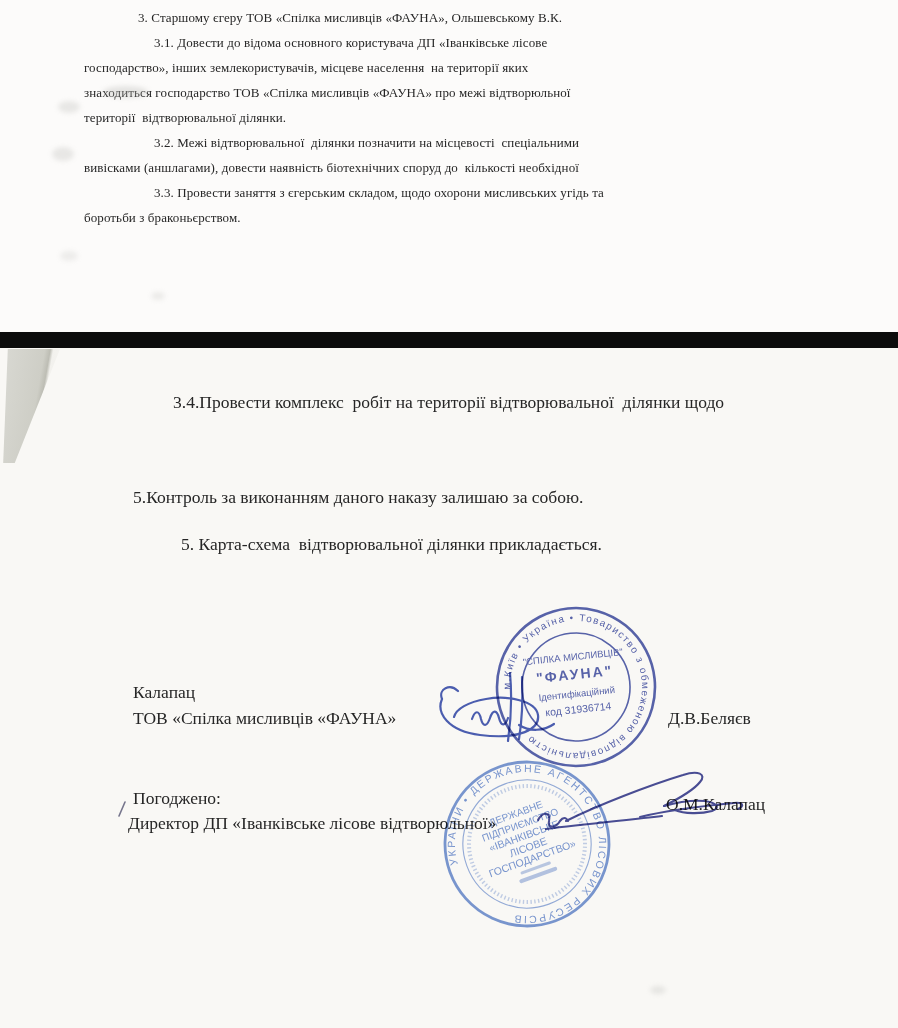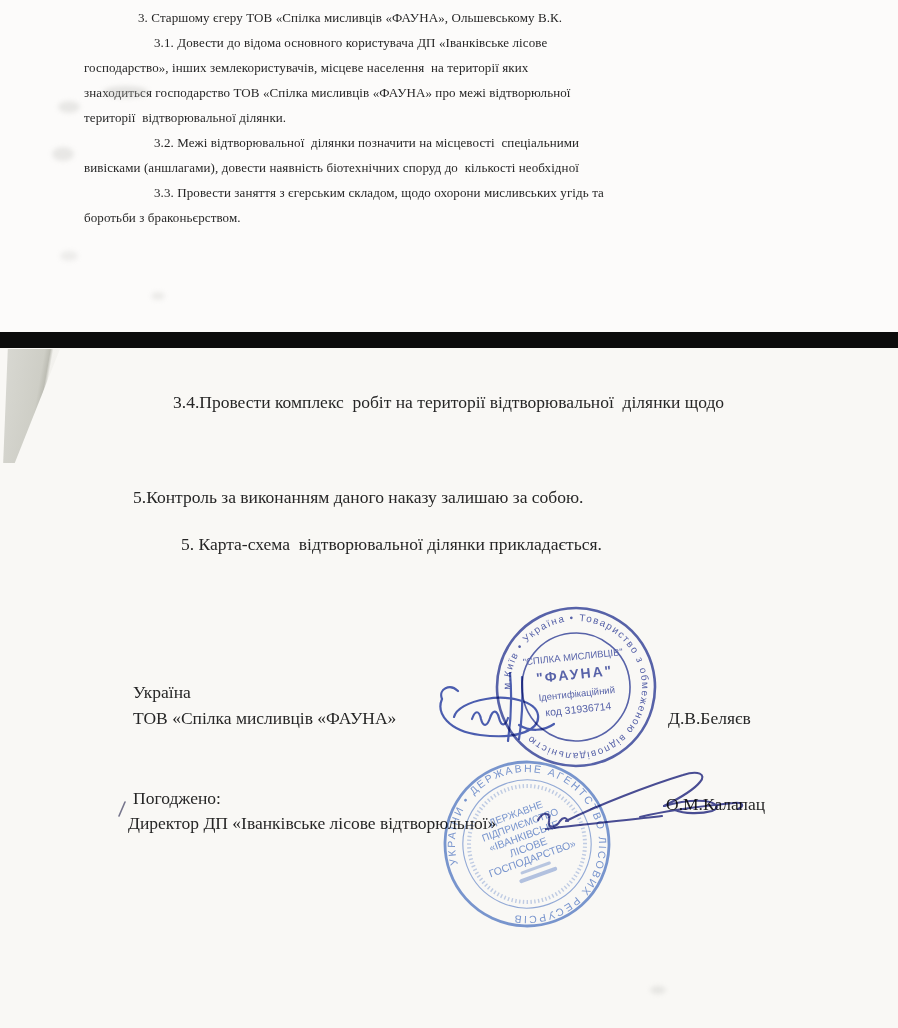--- a/index.html
+++ b/index.html
@@ -77,21 +77,21 @@
 
     <div class="blk blk4">
       <div class="line">5.Контроль за виконанням даного наказу залишаю за собою.</div>
     </div>
 
     <div class="blk blk5">
       <div class="line">5. Карта-схема  відтворювальної ділянки прикладається.</div>
     </div>
 
     <div class="blk director">
-      <div class="line">Україна</div>
+      <div class="line">Калапац</div>
       <div class="line">ТОВ «Спілка мисливців «ФАУНА»</div>
     </div>
     <div class="blk name1">Д.В.Беляєв</div>
 
     <div class="blk pogod">
       <div class="line">Погоджено:</div>
       <div class="line">Директор ДП «Іванківське лісове відтворюльної»</div>
     </div>
     <div class="blk name2">О.М.Калапац</div>
 

